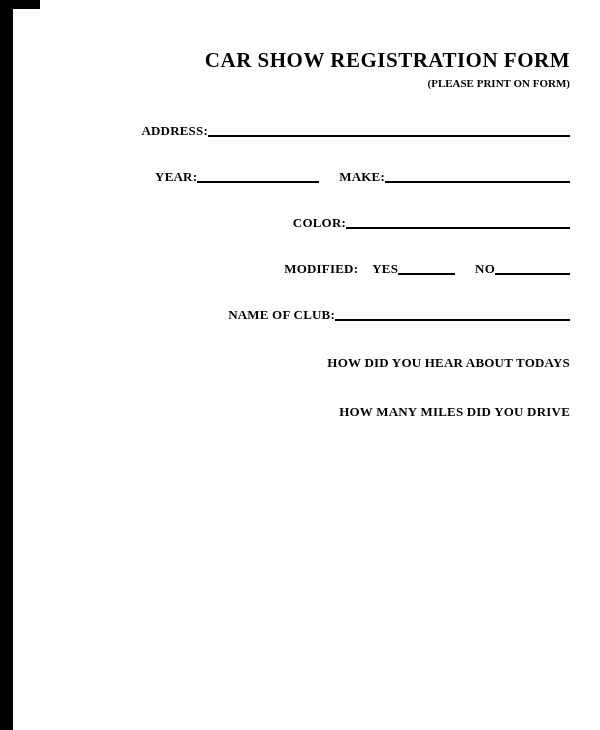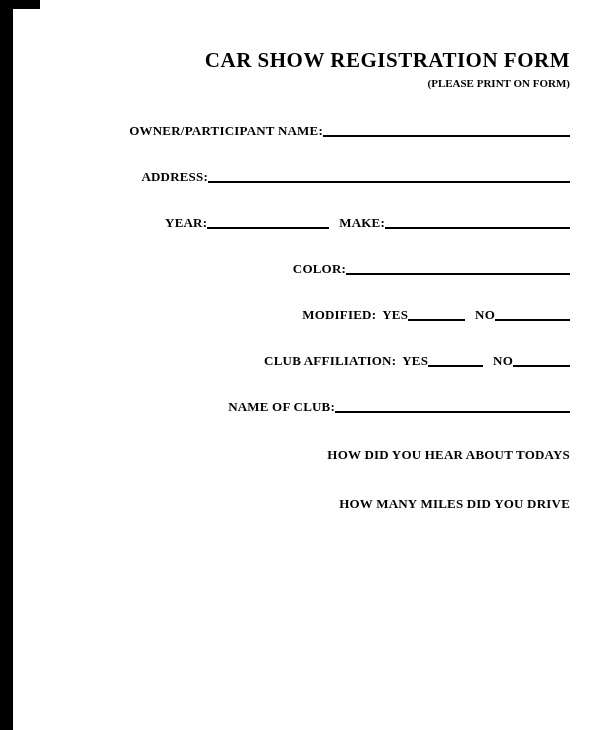--- a/index.html
+++ b/index.html
@@ -64,22 +64,22 @@
     letter-spacing: 0.2px;
   }
   .row.double { line-height: 19px; }
   .row .second-line { display: block; }
   .line {
     display: inline-block;
     height: 2px;
     border-bottom: 2px solid #000;
     vertical-align: -2px;
   }
-  .gap-sm { margin-left: 6px; }
-  .gap-md { margin-left: 10px; }
+  .gap-sm { margin-left: 14px; }
+  .gap-md { margin-left: 20px; }
   
   .ln-owner   { width: 247px; }
   .ln-address { width: 362px; }
   .ln-city    { width: 165px; }
   .ln-state   { width: 87px; }
   .ln-zip     { width: 65px; }
   .ln-year    { width: 122px; }
   .ln-make    { width: 185px; }
   .ln-model   { width: 240px; }
   .ln-color   { width: 224px; }
@@ -97,45 +97,39 @@
 <div class="page">
   <div class="scan-bar-left"></div>
   <div class="scan-bar-top"></div>
 
   <div class="content">
     <div class="title">CAR SHOW REGISTRATION FORM</div>
     <div class="subtitle">(PLEASE PRINT ON FORM)</div>
 
     <div class="form-area">
 
-      <div class="row">
-        <span>OWNER/PARTICIPANT NAME:</span><span class="line ln-owner"></span>
-      </div>
 
       <div class="row">
         <span>ADDRESS:</span><span class="line ln-address"></span>
       </div>
 
 
       <div class="row">
         <span>YEAR:</span><span class="line ln-year"></span><span class="gap-md">MAKE:</span><span class="line ln-make"></span>
       </div>
 
 
       <div class="row">
         <span>COLOR:</span><span class="line ln-color"></span>
       </div>
 
       <div class="row">
         <span>MODIFIED:</span><span class="gap-sm">YES</span><span class="line ln-mod-yes"></span><span class="gap-md">NO</span><span class="line ln-mod-no"></span>
       </div>
 
-      <div class="row">
-        <span>CLUB AFFILIATION:</span><span class="gap-sm">YES</span><span class="line ln-club-yes"></span><span class="gap-md">NO</span><span class="line ln-club-no"></span>
-      </div>
 
       <div class="row">
         <span>NAME OF CLUB:</span><span class="line ln-club-name"></span>
       </div>
 
       <div class="row double">
         <span>HOW DID YOU HEAR ABOUT TODAYS</span>
       </div>
 
       <div class="row double">

